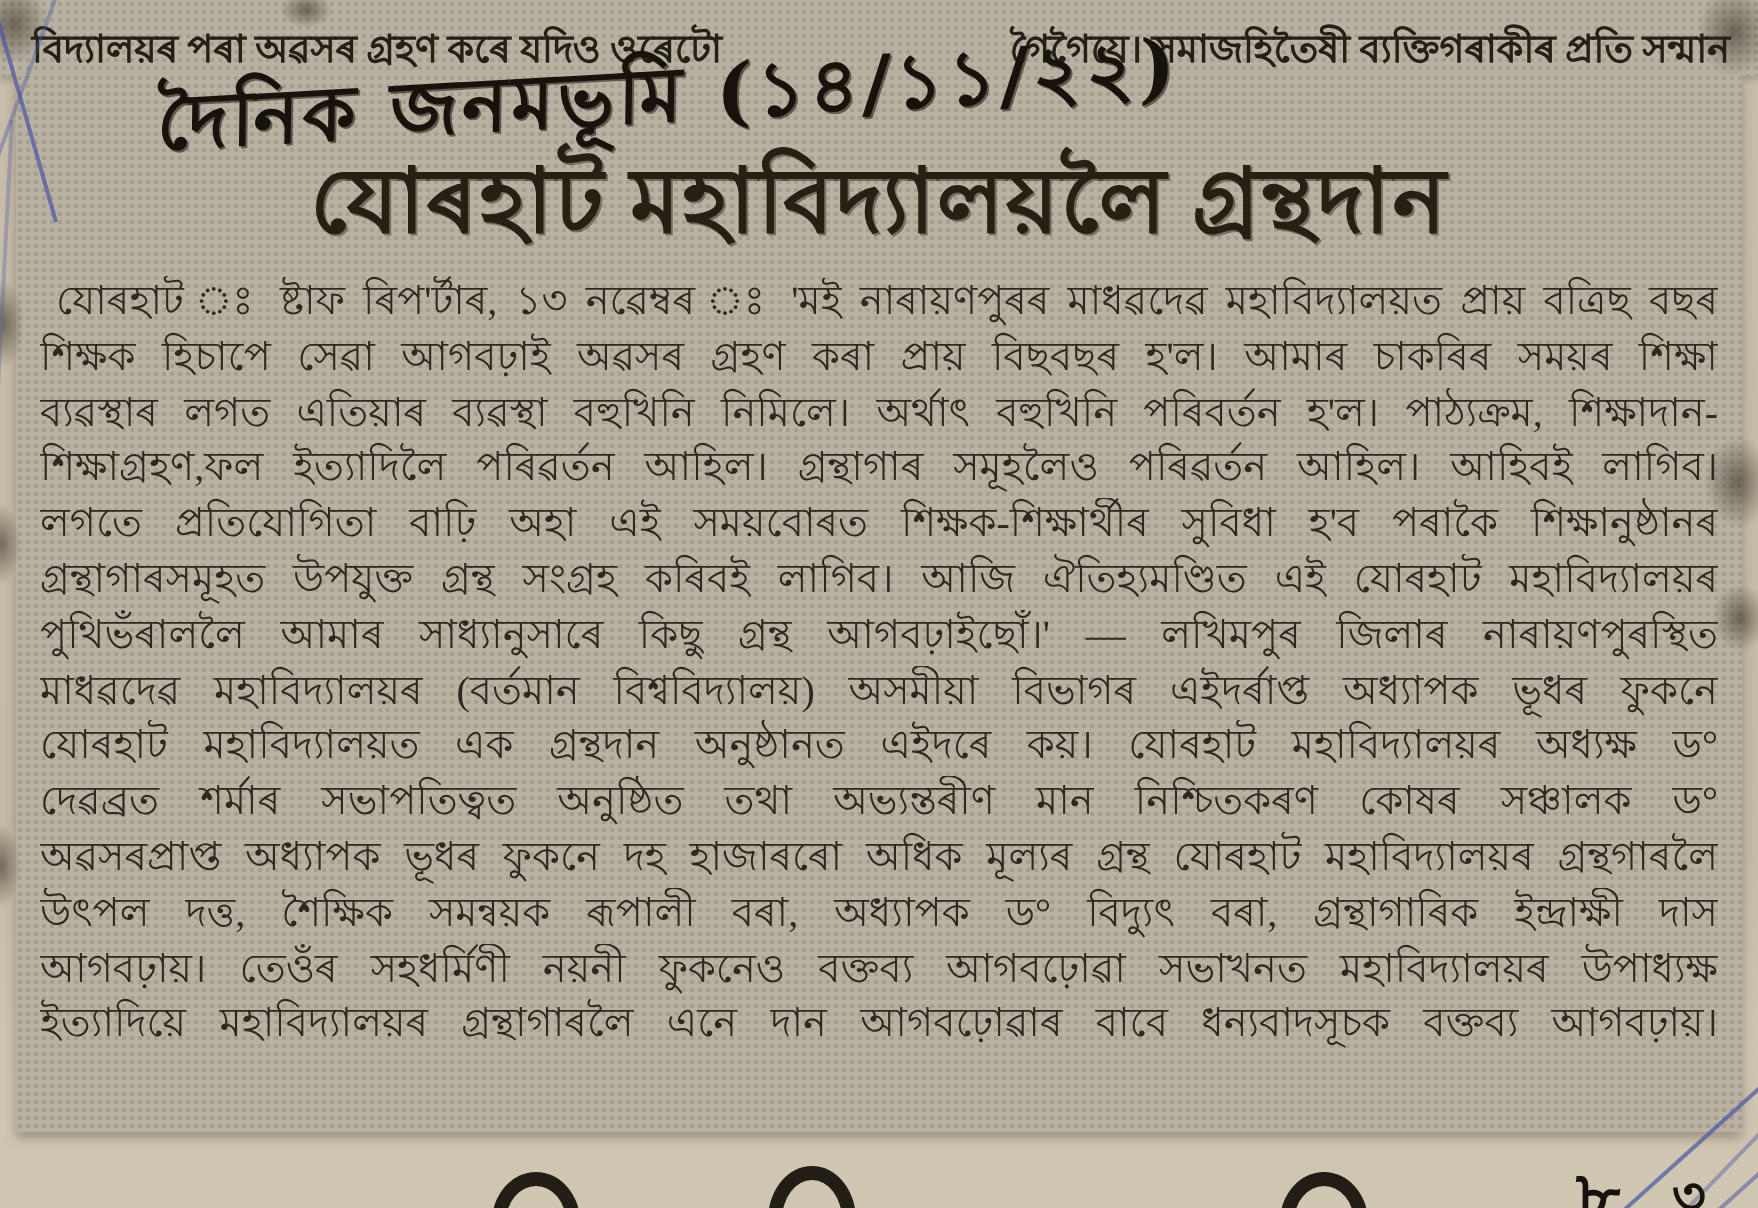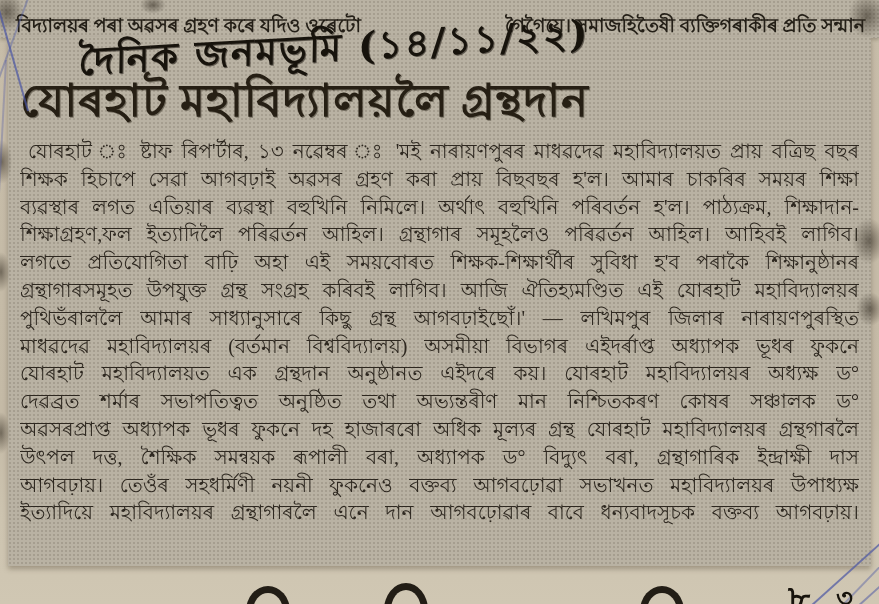--- a/index.html
+++ b/index.html
@@ -37,20 +37,21 @@
     font-family:"DejaVu Serif","Liberation Serif",serif;
     color:#17130c;
     transform:rotate(-3.2deg) skewX(-4deg);
     letter-spacing:2px;
     white-space:nowrap;
     z-index:5;
     text-shadow:1px 1px 0 rgba(23,19,12,.55);
   }
   .headline{
     margin:34px 0 0 0;
+    text-align:center;
     font-size:45px;line-height:60px;font-weight:bold;
     letter-spacing:1px;
     color:#261f14;
     text-shadow:1px 1px 0 rgba(38,31,20,.45);
   }
   .body-text{
     margin-top:7px;
     font-size:20px;
     color:#2e2820;
   }

